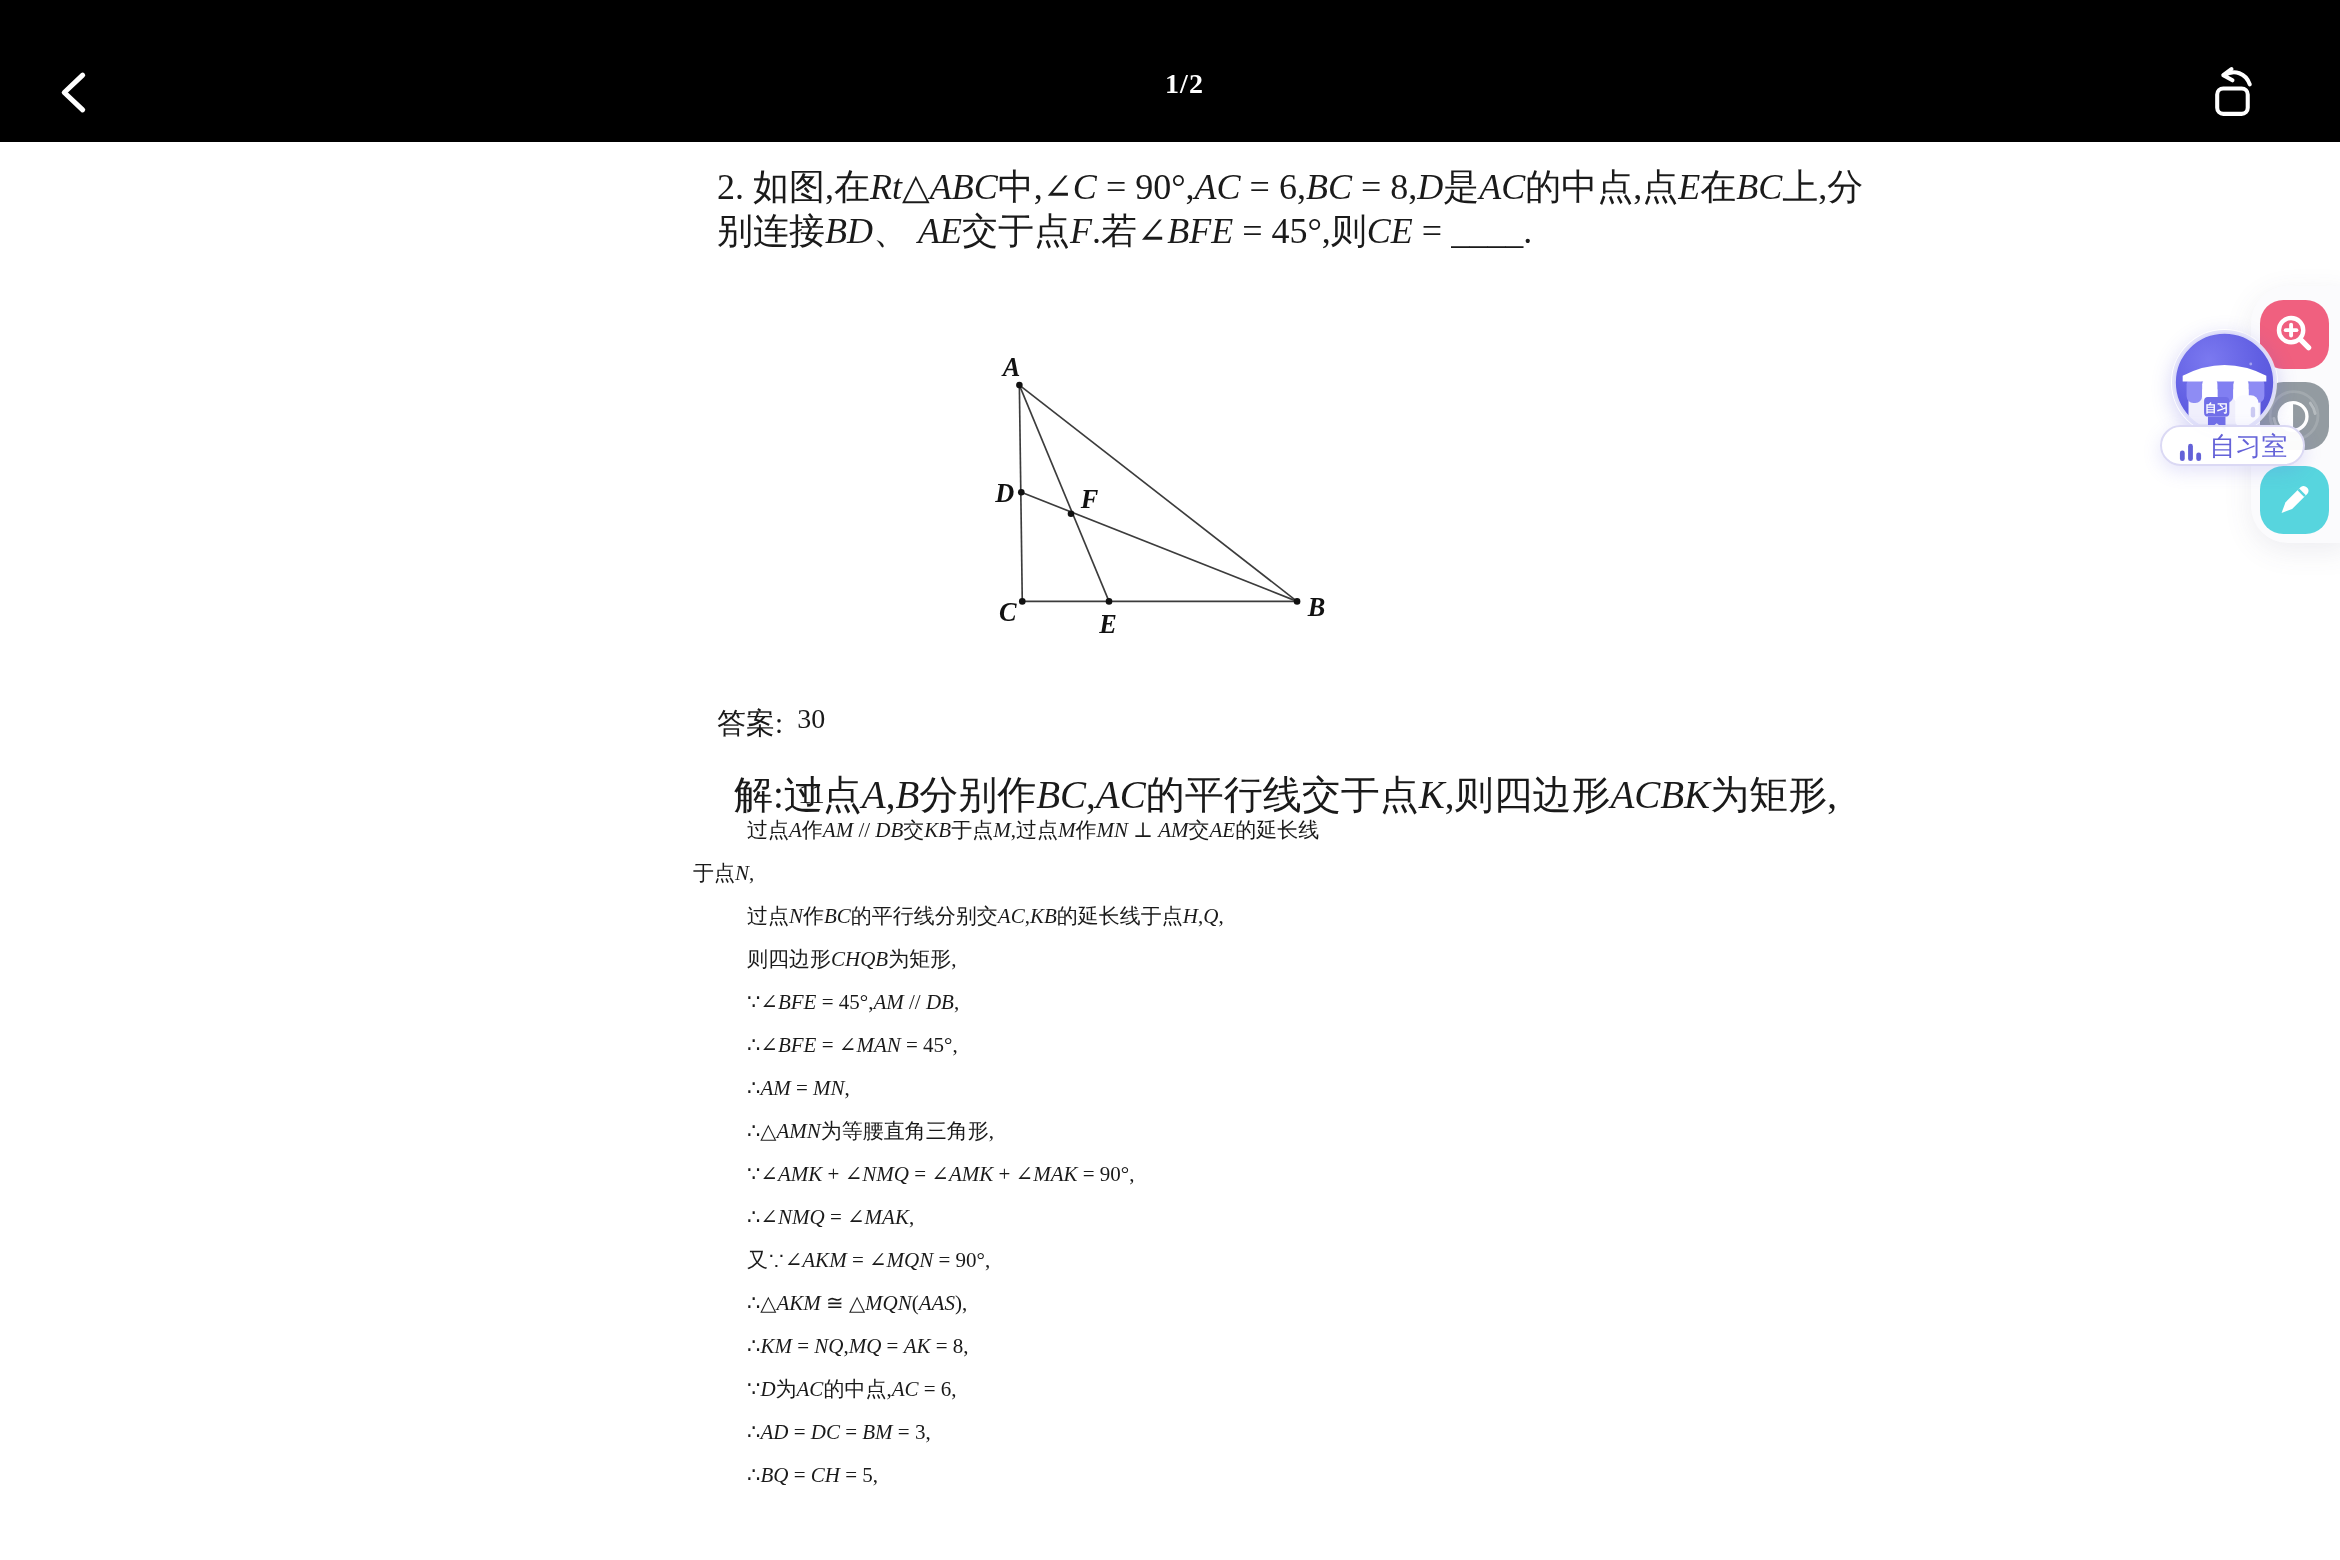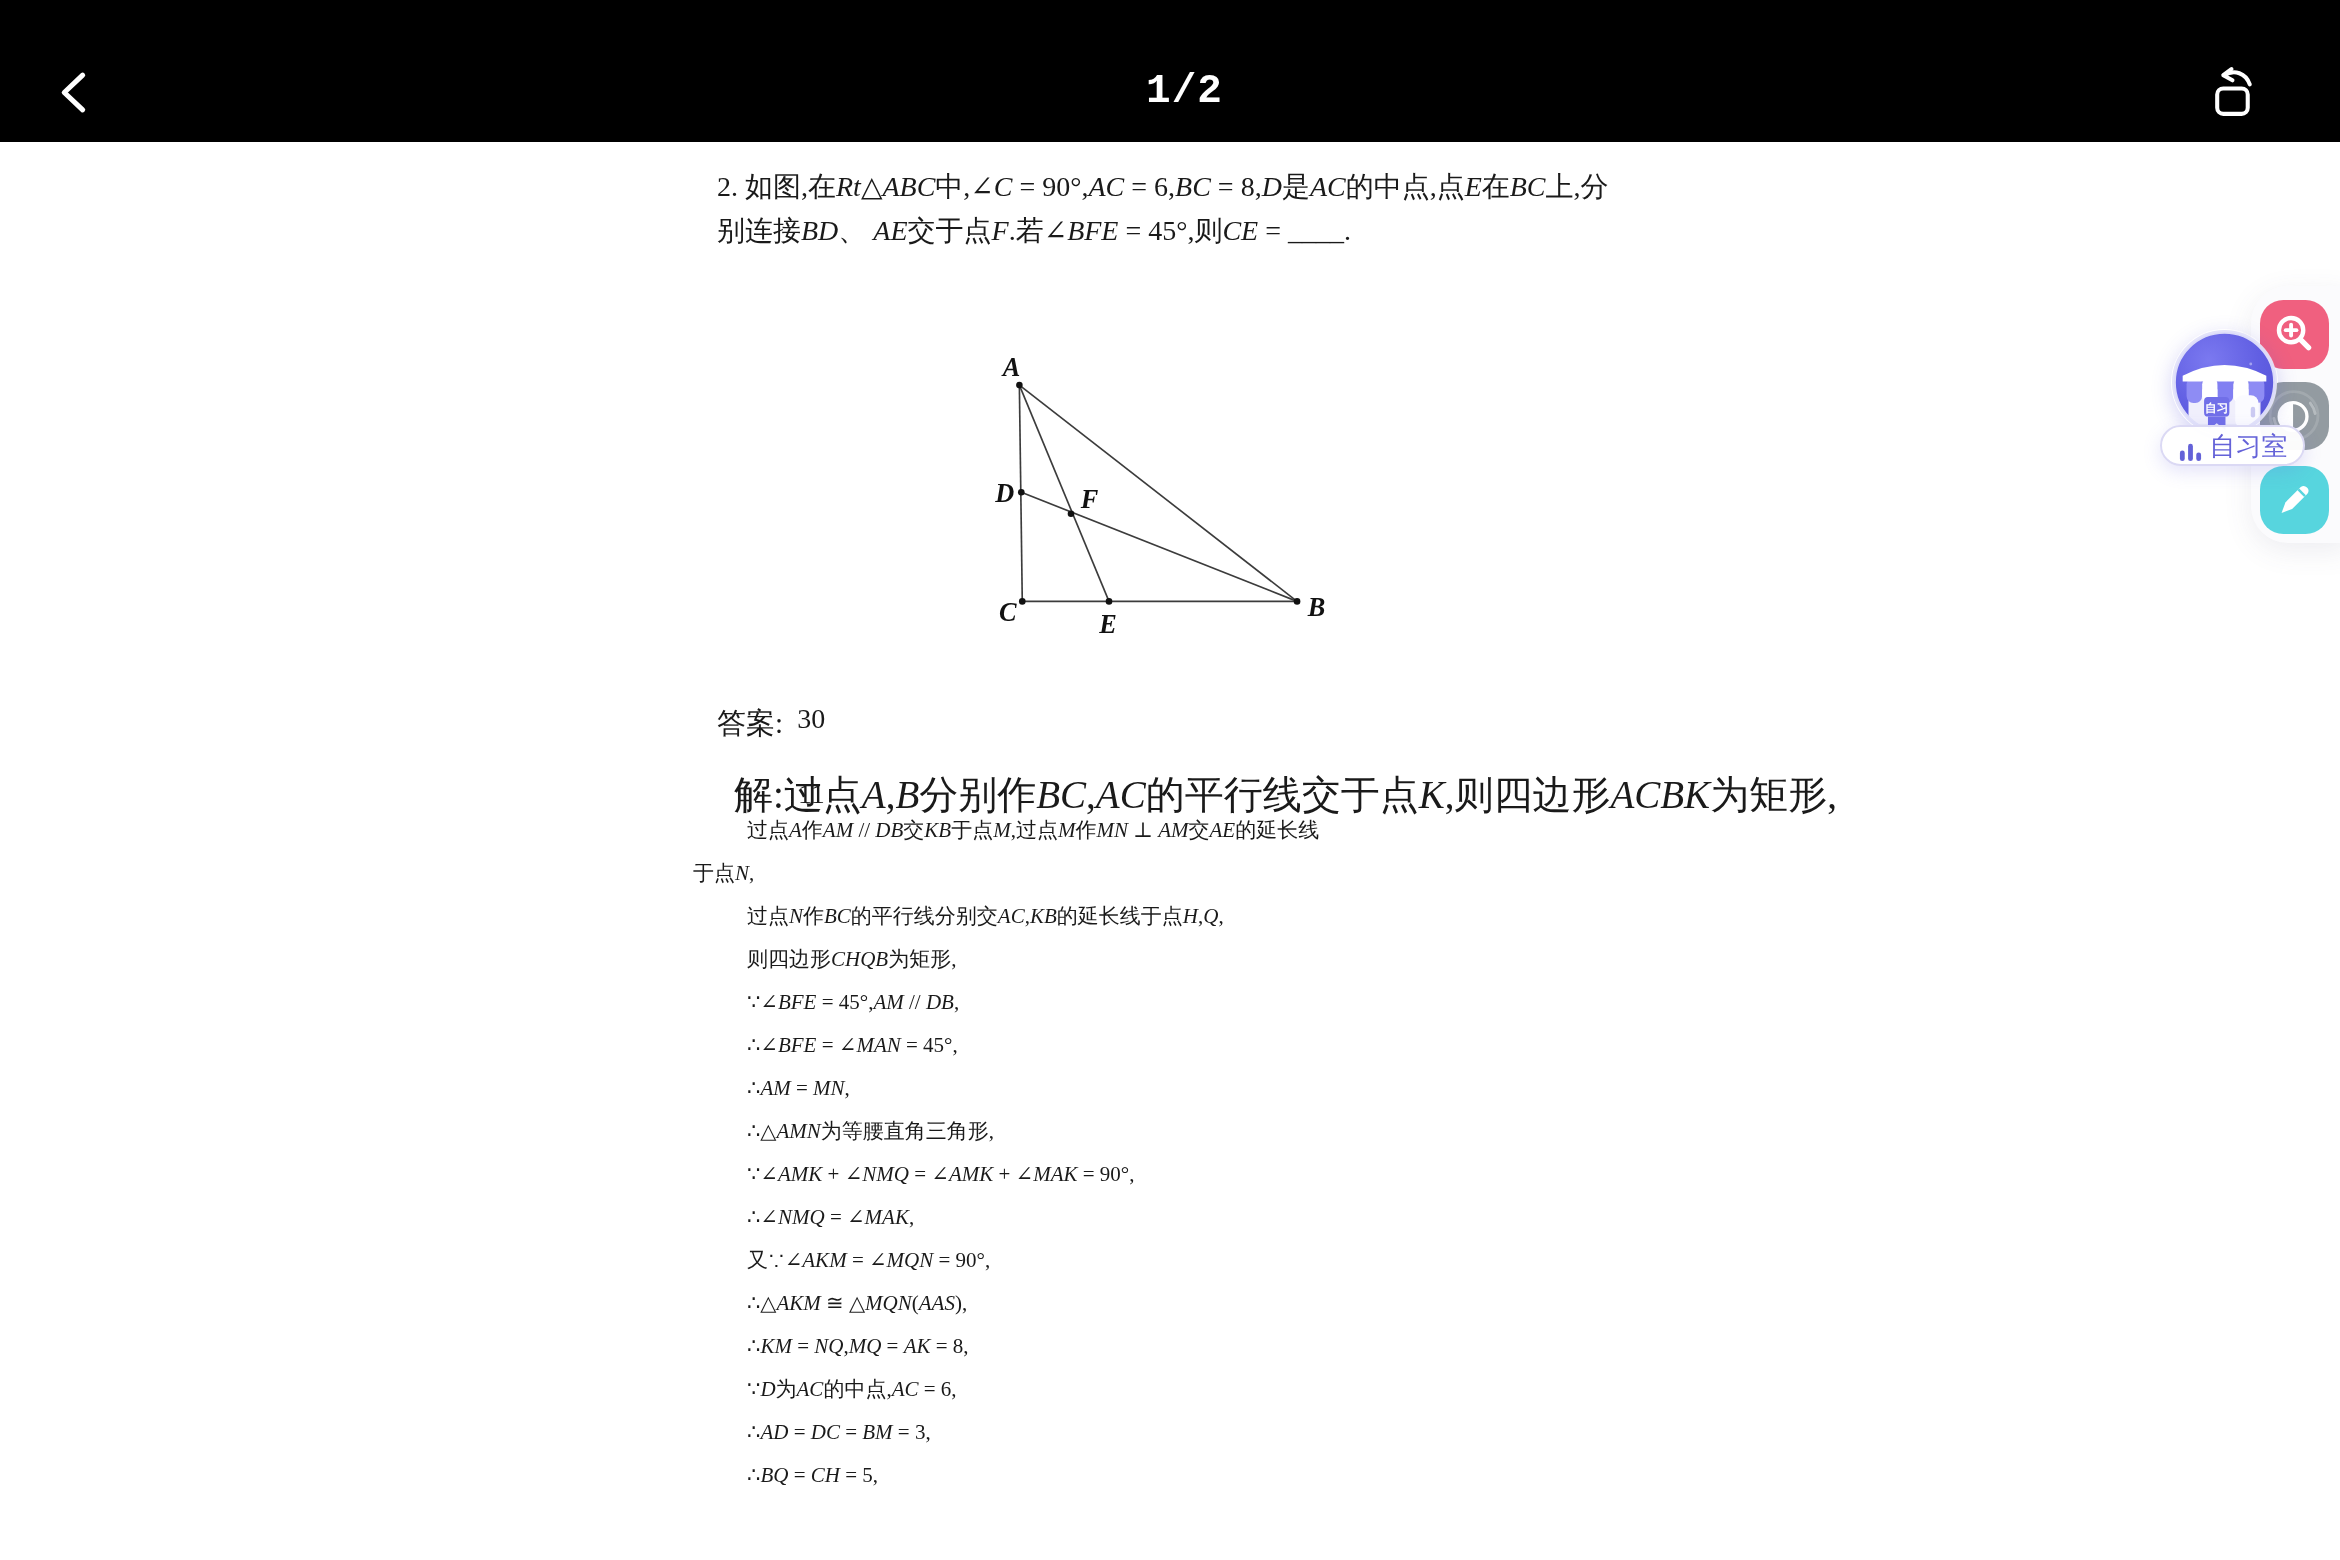--- a/index.html
+++ b/index.html
@@ -5,28 +5,28 @@
   * { margin:0; padding:0; box-sizing:border-box; }
   html,body { width:2341px; height:1560px; }
   body { position:relative; background:#ffffff; overflow:hidden;
          font-family:"Liberation Serif","DejaVu Serif",serif; color:#1a1a1a; }
 
   
   .header { position:absolute; left:0; top:0; width:2341px; height:142px; background:#000; z-index:10; }
   .back-btn { position:absolute; left:53px; top:68px; width:45px; height:49px;
               background:none; border:none; cursor:pointer; }
   .page-title { position:absolute; left:0; right:0; top:68px; text-align:center;
-                color:#fff; font-family:Liberation Mono, monospace;
-                font-size:41px; font-weight:700; letter-spacing:1px;margin-left:28px; }
+                color:#fff; font-family:Liberation Serif, serif;
+                font-size:28px; font-weight:700; letter-spacing:1px;margin-left:28px; }
   .rotate-btn { position:absolute; left:2208px; top:64px; width:53px; height:57px;
                 background:none; border:none; cursor:pointer; }
 
   
   .problem { position:absolute; left:717px; top:165px; width:1073px;
-             font-size:28px; line-height:44px; }
+             font-size:36px; line-height:44px; }
   .pline { white-space:nowrap; }
   i { font-style:italic; }
 
   #figure { position:absolute; left:995px; top:346px; }
   .figlabel { font-family:"Liberation Serif","DejaVu Serif",serif;
               font-style:italic; font-weight:700; font-size:27px; fill:#111; }
 
   .answer-row { position:absolute; left:717px; top:704px; height:74px;
                 display:flex; gap:9.8px; font-size:29px; }
   .frac { display:inline-flex; flex-direction:column; align-items:center;

